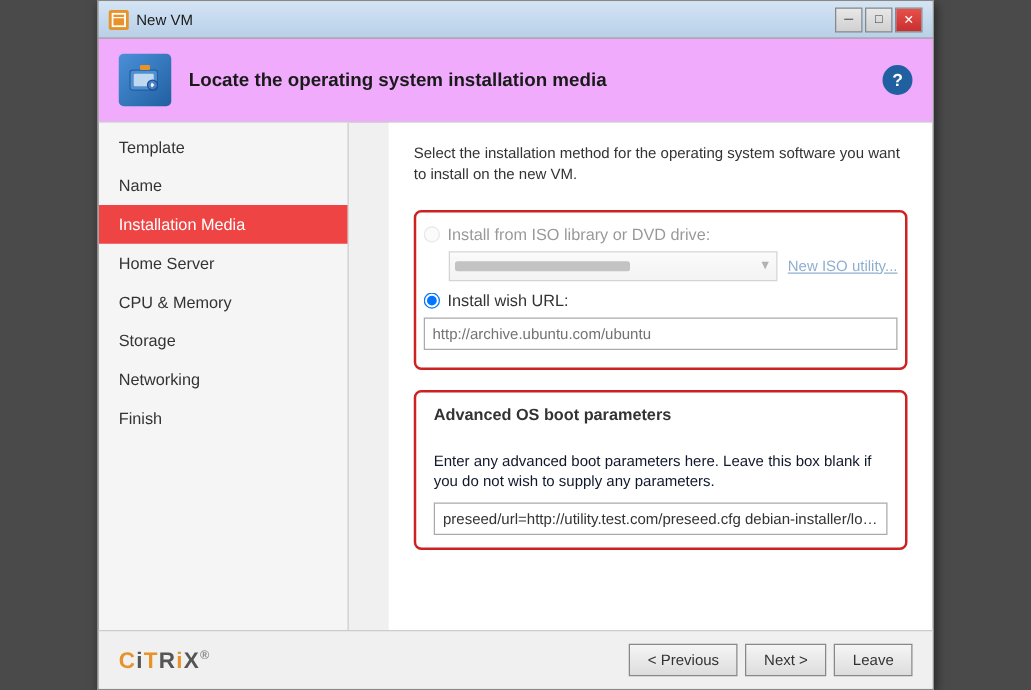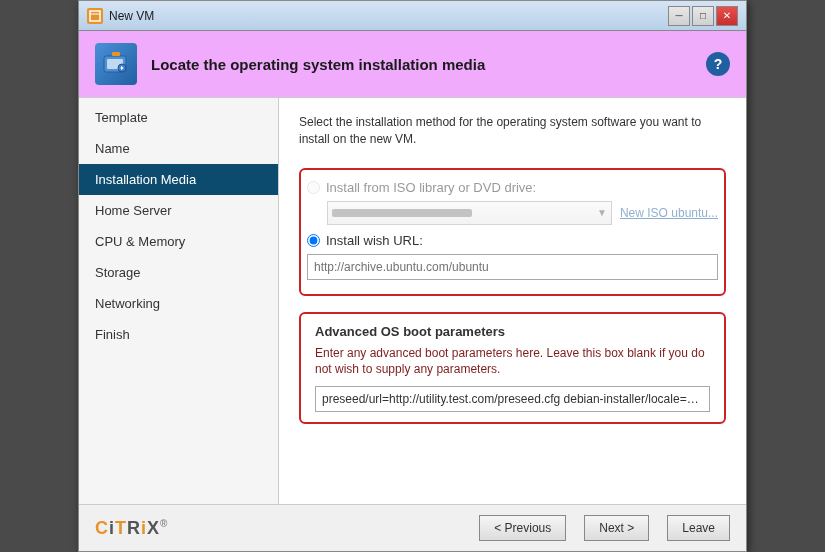--- a/index.html
+++ b/index.html
@@ -114,38 +114,39 @@
       font-size: 14px;
       font-weight: bold;
       cursor: pointer;
     }
 
     
     .main-content {
       display: flex;
       flex: 1;
       overflow: hidden;
+      gap: 32px;
     }
 
     
     .sidebar {
       width: 200px;
       background: #f5f5f5;
       border-right: 1px solid #ccc;
       padding: 4px 0;
       flex-shrink: 0;
     }
     .sidebar-item {
       padding: 8px 16px;
       cursor: pointer;
       color: #333;
       font-size: 13px;
     }
     .sidebar-item.active {
-      background: #0c4a6e;
+      background: #ef4444;
       color: white;
     }
 
     
     .content {
       flex: 1;
       padding: 16px 20px;
       overflow-y: auto;
       background: white;
     }
@@ -233,26 +234,26 @@
       border: 2px solid #cc2222;
       border-radius: 6px;
       padding: 10px 14px;
       margin-top: 8px;
     }
 
     .advanced-title {
       font-size: 13px;
       font-weight: bold;
       color: #333;
-      margin-bottom: 6px;
+      margin-bottom: 22px;
     }
 
     .advanced-desc {
       font-size: 12px;
-      color: #7f1d1d;
+      color: #0f172a;
       margin-bottom: 8px;
       line-height: 1.4;
     }
 
     .advanced-input {
       width: 100%;
       height: 26px;
       border: 1px solid #aaa;
       padding: 4px 6px;
       font-size: 12px;
@@ -280,21 +281,21 @@
       font-weight: bold;
       color: #555;
       letter-spacing: 1px;
     }
     .citrix-logo span {
       color: #e8922a;
     }
 
     .footer-buttons {
       display: flex;
-      gap: 18px;
+      gap: 6px;
     }
 
     .footer-btn {
       height: 26px;
       padding: 0 14px;
       border: 1px solid #888;
       background: linear-gradient(to bottom, #f5f5f5, #ddd);
       font-size: 12px;
       cursor: pointer;
       color: #333;
@@ -374,21 +375,21 @@
         <div class="radio-group disabled-radio">
           <label class="radio-label">
             <input type="radio" name="install-method" disabled="" style="">
             <span>Install from ISO library or DVD drive:</span>
           </label>
           <div class="iso-row">
             <div class="iso-dropdown-fake">
               <span class="masked-text"></span>
               <span class="dropdown-arrow">▼</span>
             </div>
-            <span class="iso-link">New ISO ubuntu...</span>
+            <span class="iso-link">New ISO utility...</span>
           </div>
         </div>
 
         <div class="radio-group url-section">
           <label class="radio-label">
             <input type="radio" name="install-method" checked="" style="">
             <span>Install wish URL:</span>
           </label>
           <input class="url-input" type="text" value="http://archive.ubuntu.com/ubuntu" style="">
         </div>

